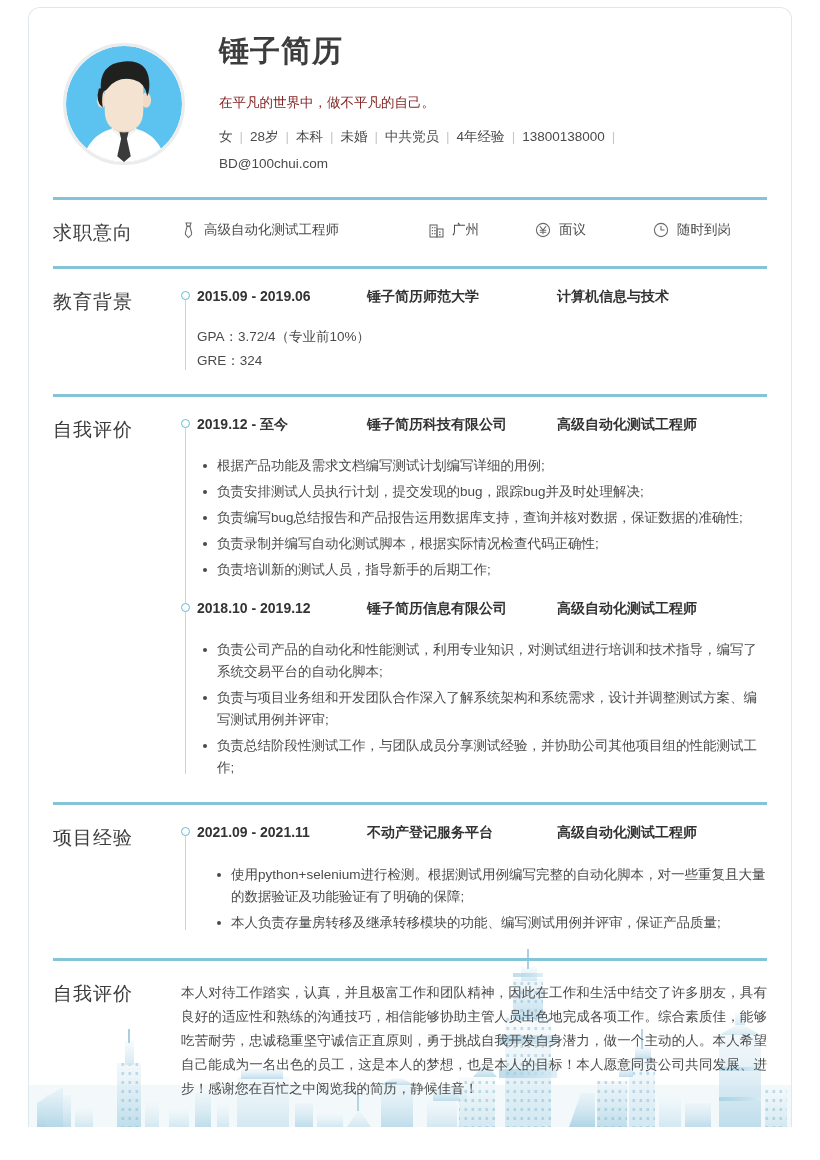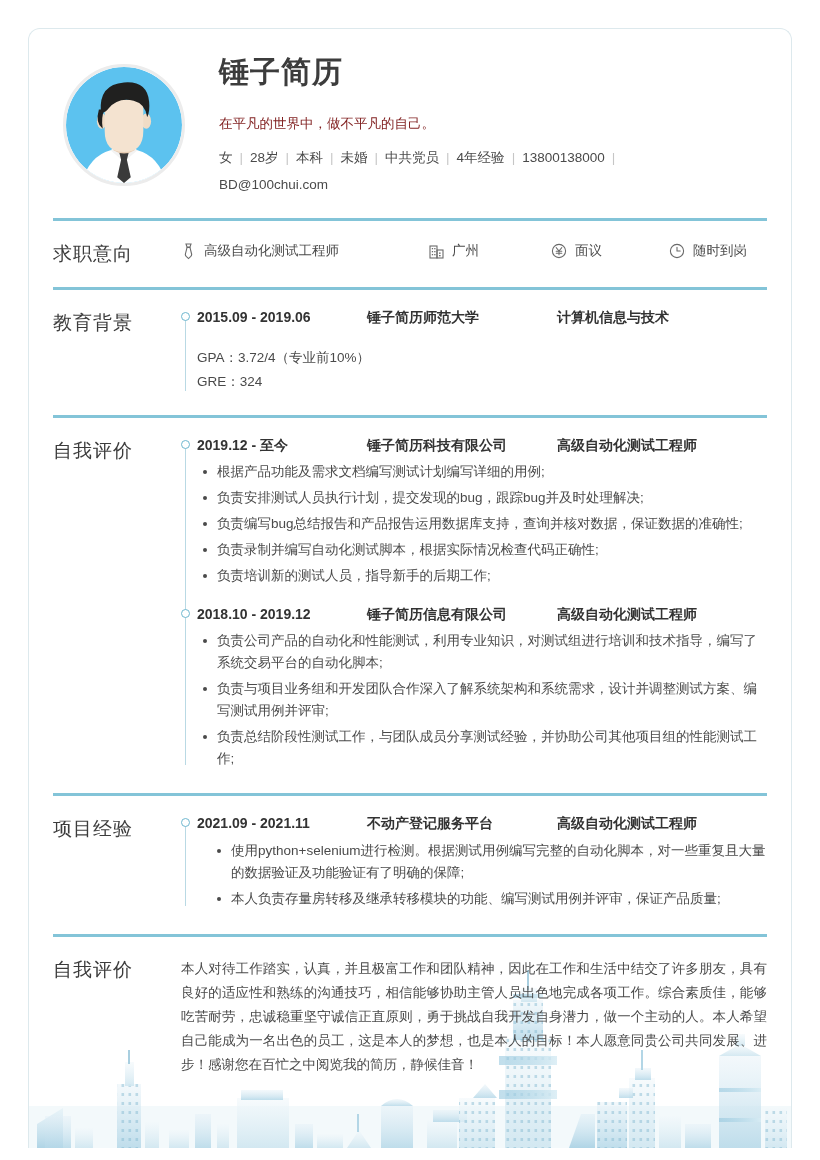--- a/index.html
+++ b/index.html
@@ -8,21 +8,21 @@
     width: 820px;
     height: 1160px;
     background: #ffffff;
     font-family: "Liberation Sans", "DejaVu Sans", sans-serif;
     overflow: hidden;
   }
 
   .resume-card {
     position: absolute;
     left: 28px;
-    top: 28px;
+    top: 7px;
     width: 764px;
     height: 1120px;
     background: #ffffff;
     border: 1px solid #dde9ed;
     border-bottom: none;
     border-radius: 12px 12px 0 0;
     overflow: hidden;
   }
 
   
@@ -131,21 +131,21 @@
     padding-top: 3px;
   }
 
   .intent-item {
     display: flex;
     align-items: center;
     gap: 8px;
     white-space: nowrap;
   }
   .intent-item.pos   { width: 248px; }
-  .intent-item.city  { width: 122px; }
+  .intent-item.city  { width: 106px; }
   .intent-item.sal   { width: 118px; }
 
   .ico { flex: 0 0 auto; display: block; }
 
   
   .timeline {
     position: relative;
     padding-left: 16px;
   }
   .timeline::before {
@@ -184,21 +184,21 @@
 
   .sub-lines {
     margin-top: 18px;
     font-size: 13.5px;
     color: #4a4a4a;
     line-height: 1.82;
   }
 
   ul.bullets {
     list-style: none;
-    margin-top: 6px;
+    margin-top: 21px;
   }
   ul.bullets li {
     position: relative;
     padding-left: 20px;
     font-size: 13.5px;
     color: #4a4a4a;
     line-height: 1.62;
     margin-bottom: 4px;
   }
   ul.bullets li::before {

